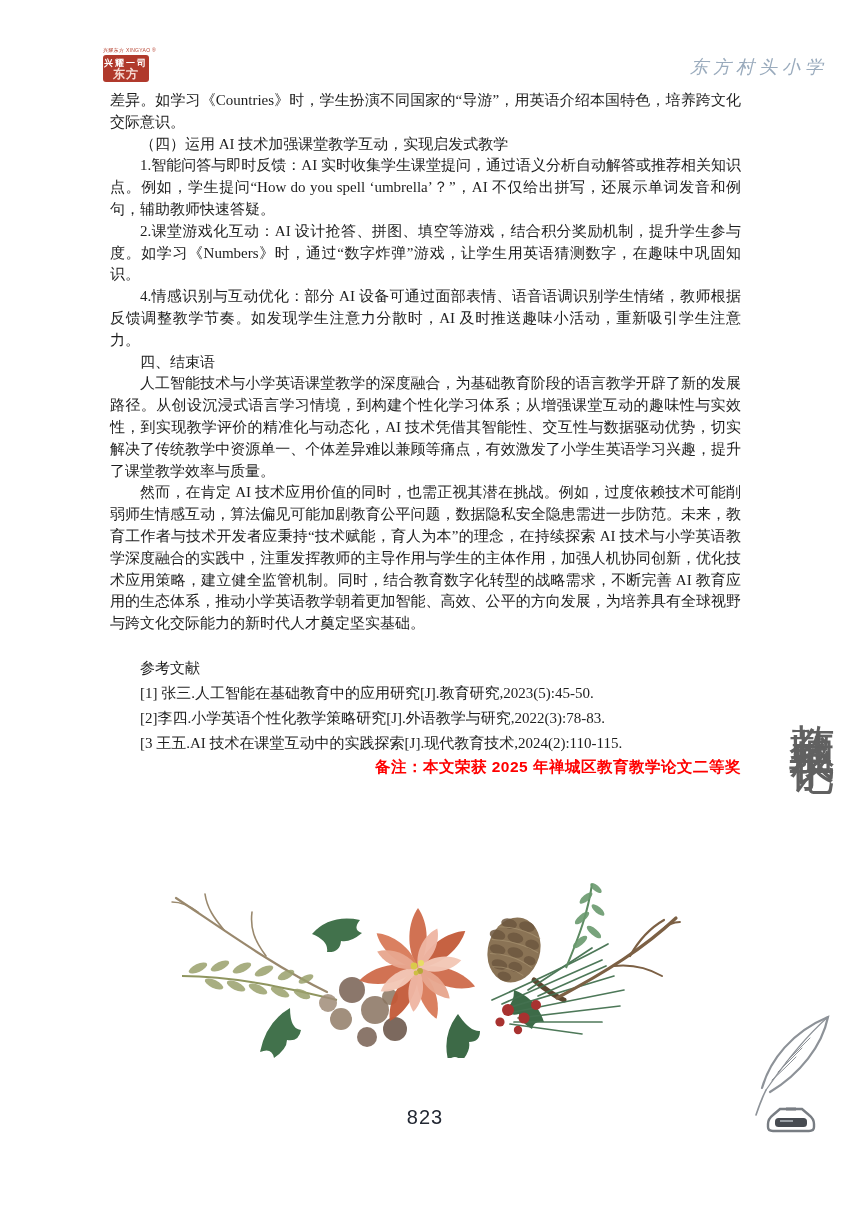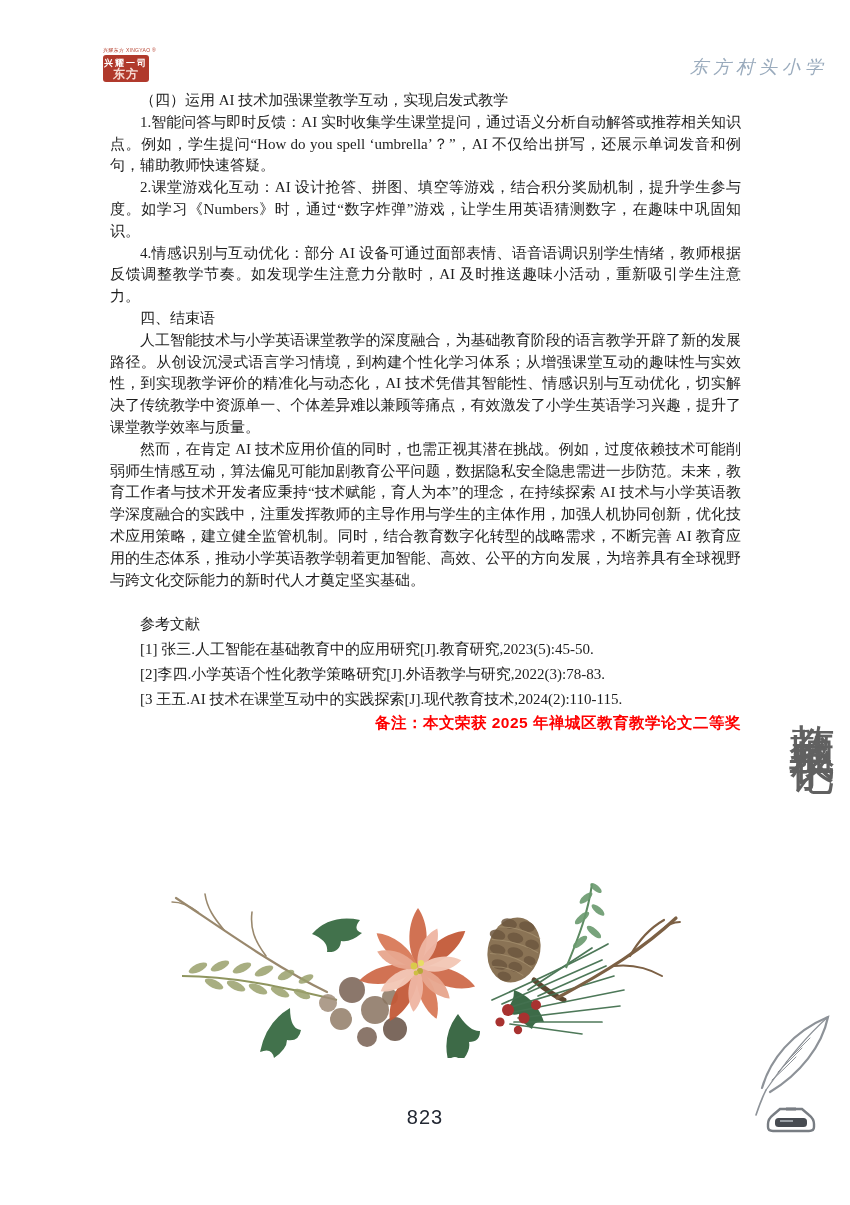--- a/index.html
+++ b/index.html
@@ -86,26 +86,27 @@
       <div class="logo-seal" style="background: rgb(176, 57, 43);">
         <div class="row">兴耀一司</div>
         <div class="row alt">东方</div>
       </div>
     </div>
     <div class="school-name" style="color:#9aabbd;">东方村头小学</div>
   </div>
 
   <div class="doc">
     <div>
+        <p class="para">差异。如学习《Countries》时，学生扮演不同国家的“导游”，用英语介绍本国特色，培养跨文化交际意识。</p>
         <p class="para indent">（四）运用 AI 技术加强课堂教学互动，实现启发式教学</p>
         <p class="para indent">1.智能问答与即时反馈：AI 实时收集学生课堂提问，通过语义分析自动解答或推荐相关知识点。例如，学生提问“How do you spell ‘umbrella’？”，AI 不仅给出拼写，还展示单词发音和例句，辅助教师快速答疑。</p>
         <p class="para indent">2.课堂游戏化互动：AI 设计抢答、拼图、填空等游戏，结合积分奖励机制，提升学生参与度。如学习《Numbers》时，通过“数字炸弹”游戏，让学生用英语猜测数字，在趣味中巩固知识。</p>
         <p class="para indent">4.情感识别与互动优化：部分 AI 设备可通过面部表情、语音语调识别学生情绪，教师根据反馈调整教学节奏。如发现学生注意力分散时，AI 及时推送趣味小活动，重新吸引学生注意力。</p>
         <p class="para indent">四、结束语</p>
-        <p class="para indent">人工智能技术与小学英语课堂教学的深度融合，为基础教育阶段的语言教学开辟了新的发展路径。从创设沉浸式语言学习情境，到构建个性化学习体系；从增强课堂互动的趣味性与实效性，到实现教学评价的精准化与动态化，AI 技术凭借其智能性、情感识别与互动优化，切实解决了传统教学中资源单一、个体差异难以兼顾等痛点，有效激发了小学生英语学习兴趣，提升了课堂教学效率与质量。</p>
+        <p class="para indent">人工智能技术与小学英语课堂教学的深度融合，为基础教育阶段的语言教学开辟了新的发展路径。从创设沉浸式语言学习情境，到构建个性化学习体系；从增强课堂互动的趣味性与实效性，到实现教学评价的精准化与动态化，AI 技术凭借其智能性、交互性与数据驱动优势，切实解决了传统教学中资源单一、个体差异难以兼顾等痛点，有效激发了小学生英语学习兴趣，提升了课堂教学效率与质量。</p>
         <p class="para indent">然而，在肯定 AI 技术应用价值的同时，也需正视其潜在挑战。例如，过度依赖技术可能削弱师生情感互动，算法偏见可能加剧教育公平问题，数据隐私安全隐患需进一步防范。未来，教育工作者与技术开发者应秉持“技术赋能，育人为本”的理念，在持续探索 AI 技术与小学英语教学深度融合的实践中，注重发挥教师的主导作用与学生的主体作用，加强人机协同创新，优化技术应用策略，建立健全监管机制。同时，结合教育数字化转型的战略需求，不断完善 AI 教育应用的生态体系，推动小学英语教学朝着更加智能、高效、公平的方向发展，为培养具有全球视野与跨文化交际能力的新时代人才奠定坚实基础。</p>
       </div>
 
     <div class="references">
       <p class="ref-heading">参考文献</p>
       <div>
           <p class="ref-item">[1] 张三.人工智能在基础教育中的应用研究[J].教育研究,2023(5):45-50.</p>
           <p class="ref-item">[2]李四.小学英语个性化教学策略研究[J].外语教学与研究,2022(3):78-83.</p>
           <p class="ref-item">[3 王五.AI 技术在课堂互动中的实践探索[J].现代教育技术,2024(2):110-115.</p>
         </div>

